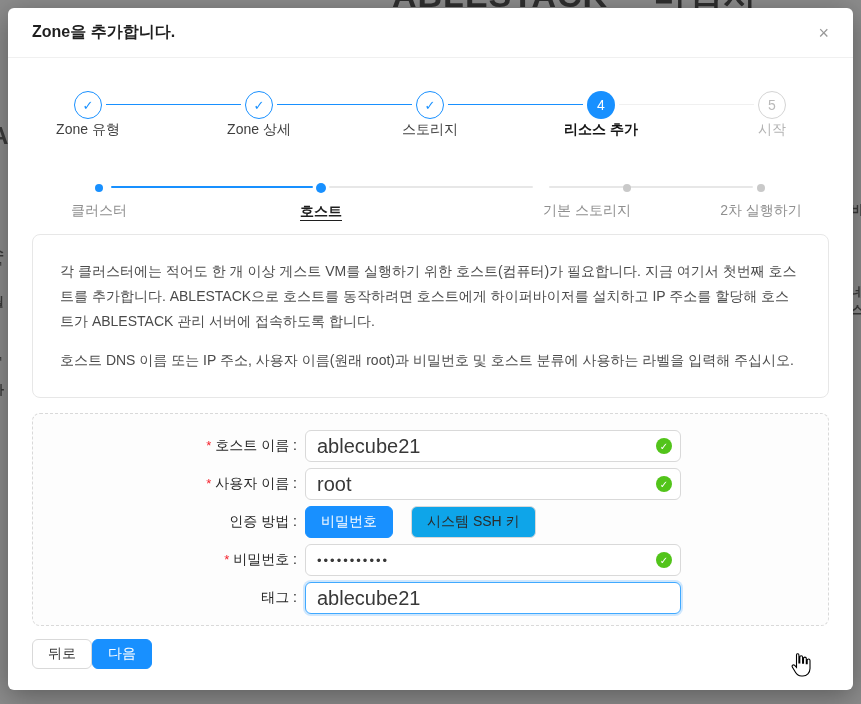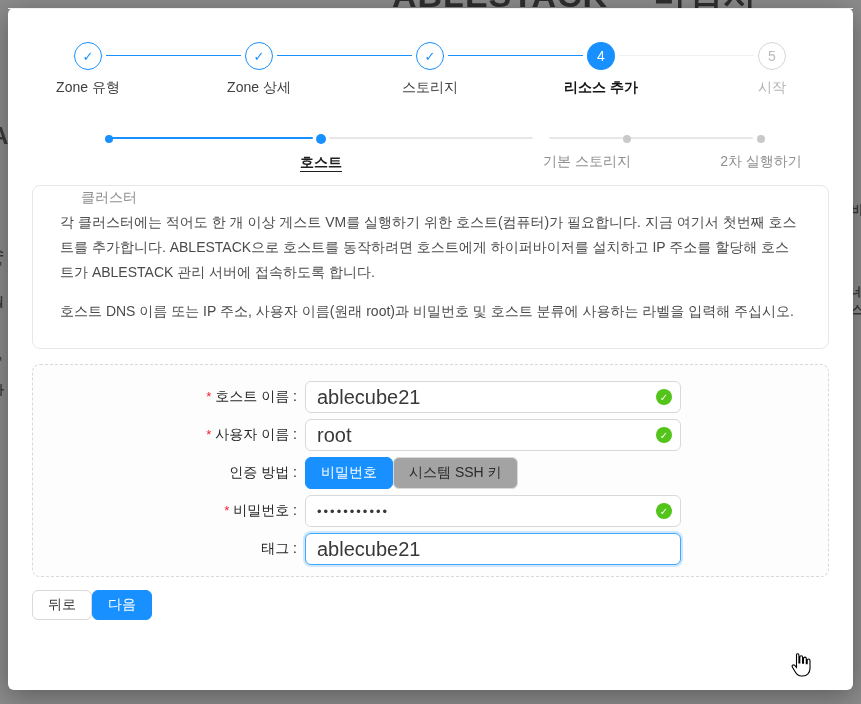--- a/index.html
+++ b/index.html
@@ -26,21 +26,21 @@
   .seg.blue{background:#1890ff;}
   .subseg{position:absolute;height:2px;border-radius:1px;background:#e7e7e7;}
   .subseg.blue{background:#1890ff;}
   .step-item{position:absolute;top:33px;width:170px;display:flex;flex-direction:column;
     align-items:center;}
   .step-circle{width:28px;height:28px;border-radius:50%;box-sizing:border-box;
     display:flex;align-items:center;justify-content:center;font-size:14px;}
   .step-circle.finished{border:1px solid #1890ff;color:#1890ff;background:#fff;font-size:13px;}
   .step-circle.active{background:#1890ff;color:#fff;}
   .step-circle.waiting{border:1px solid #d4d4d4;color:#b9b9b9;}
-  .step-label{margin-top:9px;font-size:14px;color:#3f3f3f;white-space:nowrap;}
+  .step-label{margin-top:2px;font-size:14px;color:#3f3f3f;white-space:nowrap;}
   .step-item.active .step-label{color:#141414;font-weight:700;}
   .step-item.waiting .step-label{color:#b3b3b3;text-align:center;}
   .sub-item{position:absolute;top:125px;width:180px;display:flex;flex-direction:column;
     align-items:center;}
   .sub-dot{width:8px;height:8px;border-radius:50%;background:#c9c9c9;margin-top:1px;}
   .sub-item.finished .sub-dot{background:#1890ff;}
   .sub-item.active .sub-dot{background:#1890ff;width:10px;height:10px;margin-top:0;}
   .sub-label{margin-top:10px;font-size:14px;color:#8f8f8f;white-space:nowrap;}
   .sub-item.active .sub-label{color:#1f1f1f;font-weight:700;text-decoration:underline;
     text-underline-offset:4px;}
@@ -58,23 +58,23 @@
   .req{color:#f5222d;font-size:13px;margin-right:4px;}
   .ctl{position:relative;width:376px;}
   .txt{width:100%;height:32px;box-sizing:border-box;border:1px solid #d9d9d9;border-radius:6px;
     padding:4px 30px 4px 11px;font-size:20px;color:#383838;font-family:inherit;outline:none;
     background:#fff;}
   .txt.focused{border-color:#40a9ff;box-shadow:0 0 0 2px rgba(24,144,255,.2);}
   .txt.pwd{letter-spacing:2px;font-size:13px;}
   .valid-badge{position:absolute;right:9px;top:8px;width:16px;height:16px;border-radius:50%;
     background:#52c41a;color:#fff;font-size:10px;display:flex;align-items:center;
     justify-content:center;}
-  .seg-btns{display:flex;gap:0;}
+  .seg-btns{display:flex;gap:18px;}
   .seg-btn{height:32px;padding:0 15px;border-radius:6px;font-size:14px;font-family:inherit;
-    background:#a3a3a3;border:1px solid #d9d9d9;color:#2b2b2b;cursor:pointer;}
+    background:#0ea5e9;border:1px solid #d9d9d9;color:#2b2b2b;cursor:pointer;}
   .seg-btn.selected{background:#1890ff;border-color:#1890ff;color:#fff;}
   
   .modal-footer{display:flex;justify-content:flex-start;align-items:center;
     margin:13px 24px 0;}
   .btn{height:30px;padding:0 15px;border-radius:6px;font-size:14px;font-family:inherit;
     cursor:pointer;}
   .btn-default{background:#fff;border:1px solid #d9d9d9;color:#3a3a3a;}
   .btn-primary{background:#1890ff;border:1px solid #1890ff;color:#fff;}
   .cursor-icon{position:absolute;left:789px;top:651px;width:24px;height:28px;z-index:50;}
 </style>
@@ -87,20 +87,24 @@
 <span class="frag frag-left" style="top:259px;font-size:12px;">™</span>
 <span class="frag frag-left" style="top:293px;font-size:13px;">필</span>
 <span class="frag frag-left" style="top:354px;font-size:12px;">™</span>
 <span class="frag frag-left" style="top:381px;font-size:13px;">다</span>
 <span class="frag frag-right" style="top:201px;font-size:13px;">바</span>
 <span class="frag frag-right" style="top:283px;font-size:13px;">네</span>
 <span class="frag frag-right" style="top:301px;font-size:13px;">스</span>
 
 <div class="modal">
 
+  <div class="modal-header">
+    <span class="modal-title">Zone을 추가합니다.</span>
+    <button class="close-btn">×</button>
+  </div>
   <div class="hdr-divider"></div>
 
   <div class="stepper-area">
 
     <div class="seg blue" style="left:98px;top:46px;width:135px;"></div>
     <div class="seg blue" style="left:269px;top:46px;width:135px;"></div>
     <div class="seg blue" style="left:440px;top:46px;width:135px;"></div>
     <div class="seg" style="left:611px;top:46px;width:135px;"></div>
 
     <div class="step-item finished" style="left:-5px;">
@@ -131,21 +135,21 @@
       <div class="step-circle waiting">
           <span>5</span>
         </div>
       <div class="step-label">시작</div>
     </div>
 
     <div class="subseg blue" style="left:103px;top:128px;width:202px;"></div>
     <div class="subseg" style="left:321px;top:128px;width:204px;"></div>
     <div class="subseg" style="left:541px;top:128px;width:204px;"></div>
 
-    <div class="sub-item finished" style="left:11px;gap:36px;">
+    <div class="sub-item finished" style="left:1px;">
       <div class="sub-dot"></div>
       <div class="sub-label">클러스터</div>
     </div>
     <div class="sub-item active" style="left:223px;">
       <div class="sub-dot"></div>
       <div class="sub-label">호스트</div>
     </div>
     <div class="sub-item waiting" style="left:443px;align-items:flex-end;">
       <div class="sub-dot"></div>
       <div class="sub-label">기본 스토리지</div>

